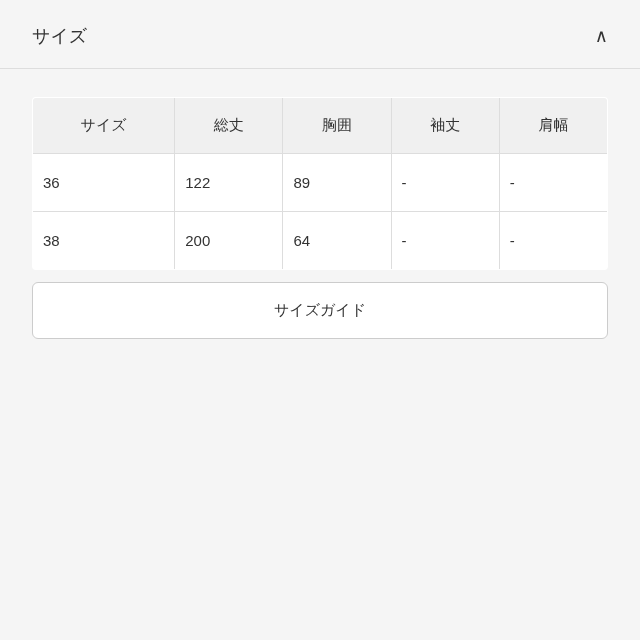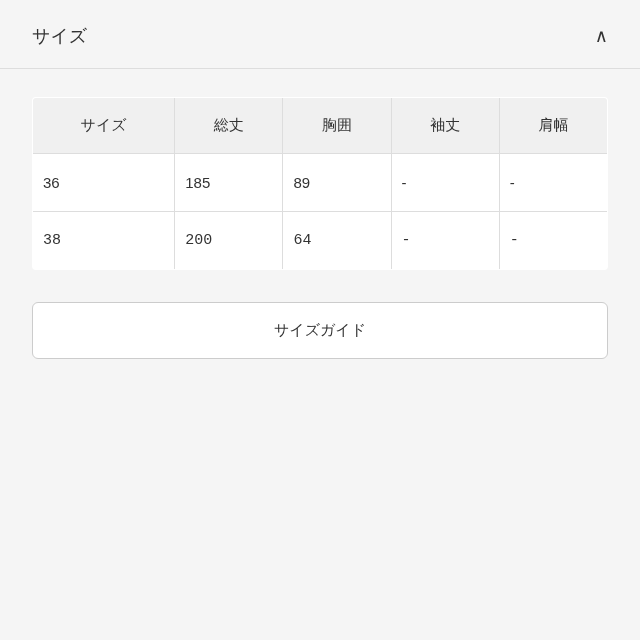--- a/index.html
+++ b/index.html
@@ -91,27 +91,26 @@
       border-right: 1px solid #ddd;
       border-bottom: 1px solid #ddd;
     }
 
     .size-table td:last-child {
       border-right: none;
     }
 
     .size-table tbody tr:last-child td {
       border-bottom: none;
-      font-family: Liberation Mono, monospace;
     }
 
     .size-guide-btn {
       display: block;
       width: 100%;
-      margin-top: 32px;
+      margin-top: 12px;
       padding: 18px;
       background-color: #fff;
       border: 1px solid #ccc;
       border-radius: 6px;
       font-size: 15px;
       color: #333;
       text-align: center;
       cursor: pointer;
       font-family: inherit;
     }
@@ -136,21 +135,21 @@
           <th>サイズ</th>
           <th>総丈</th>
           <th>胸囲</th>
           <th>袖丈</th>
           <th>肩幅</th>
         </tr>
       </thead>
       <tbody>
         <tr>
           <td>36</td>
-          <td>185</td>
+          <td>122</td>
           <td>89</td>
           <td>-</td>
           <td>-</td>
         </tr>
         <tr>
           <td>38</td>
           <td>200</td>
           <td>64</td>
           <td>-</td>
           <td>-</td>

